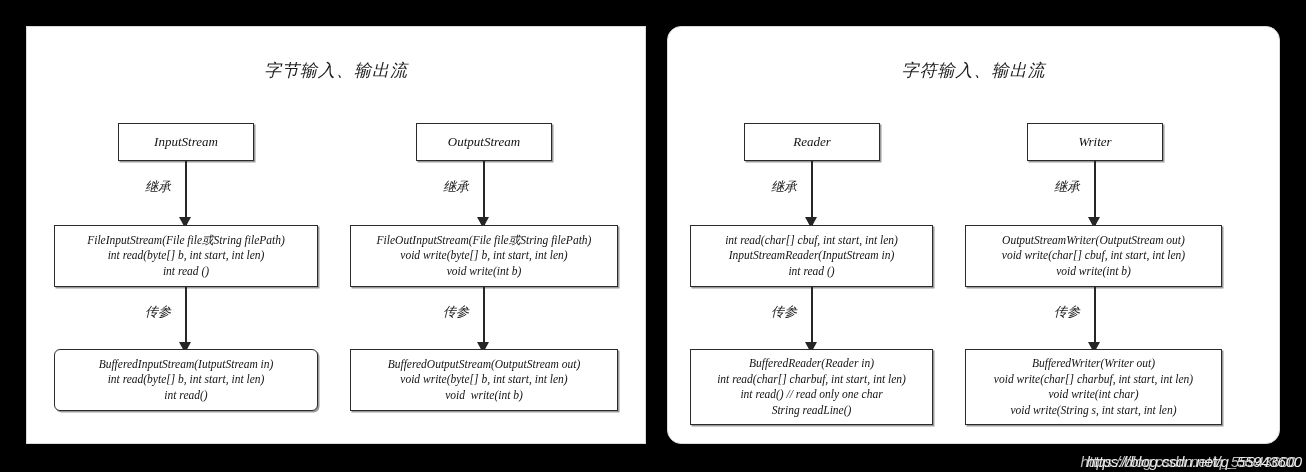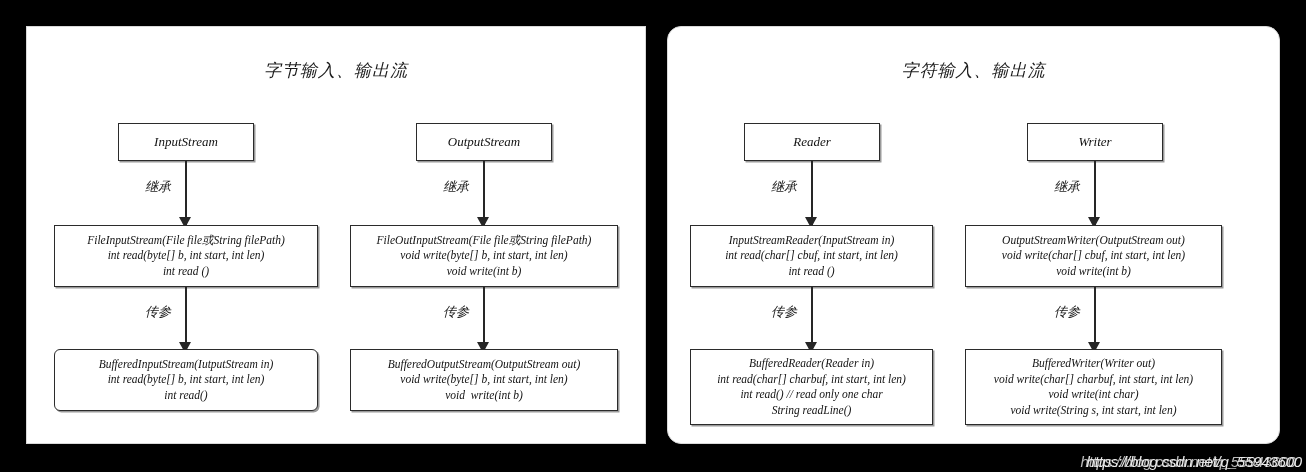--- a/index.html
+++ b/index.html
@@ -160,22 +160,22 @@
     <div class="panel-title">字符输入、输出流</div>
 
     <div class="node root" style="left:76px; top:96px; width:136px; height:38px;">
       <span class="ln">Reader</span>
     </div>
     <div class="conn" style="left:143px; top:134px; height:64px;"></div>
     <div class="arrowhead" style="left:137px; top:190px;"></div>
     <div class="conn-label" style="left:103px; top:151px;">继承</div>
 
     <div class="node" style="left:22px; top:198px; width:243px; height:62px;">
+      <span class="ln">int read(char[] cbuf, int start, int len)</span>
       <span class="ln">InputStreamReader(InputStream in)</span>
-      <span class="ln">int read(char[] cbuf, int start, int len)</span>
       <span class="ln">int read ()</span>
     </div>
     <div class="conn" style="left:143px; top:260px; height:62px;"></div>
     <div class="arrowhead" style="left:137px; top:315px;"></div>
     <div class="conn-label" style="left:103px; top:276px;">传参</div>
 
     <div class="node root" style="left:359px; top:96px; width:136px; height:38px;">
       <span class="ln">Writer</span>
     </div>
 

